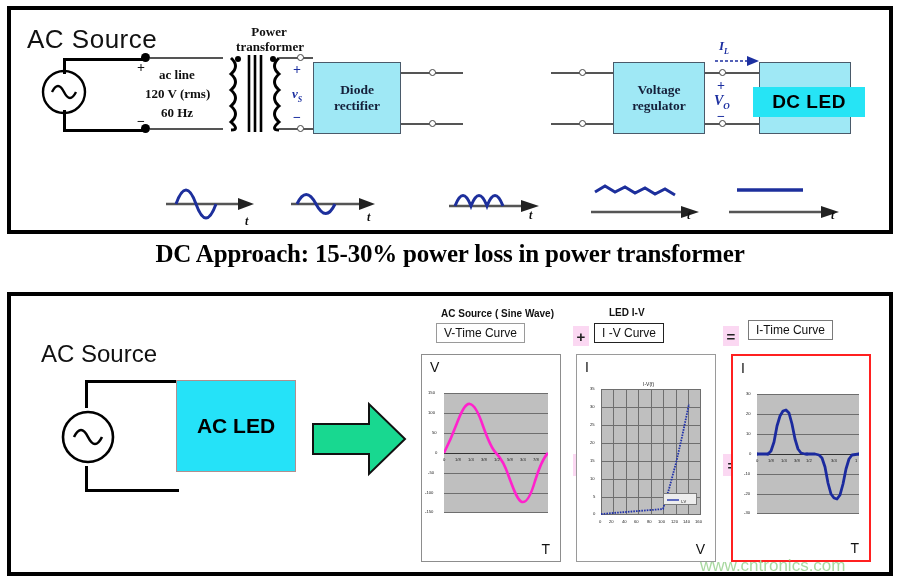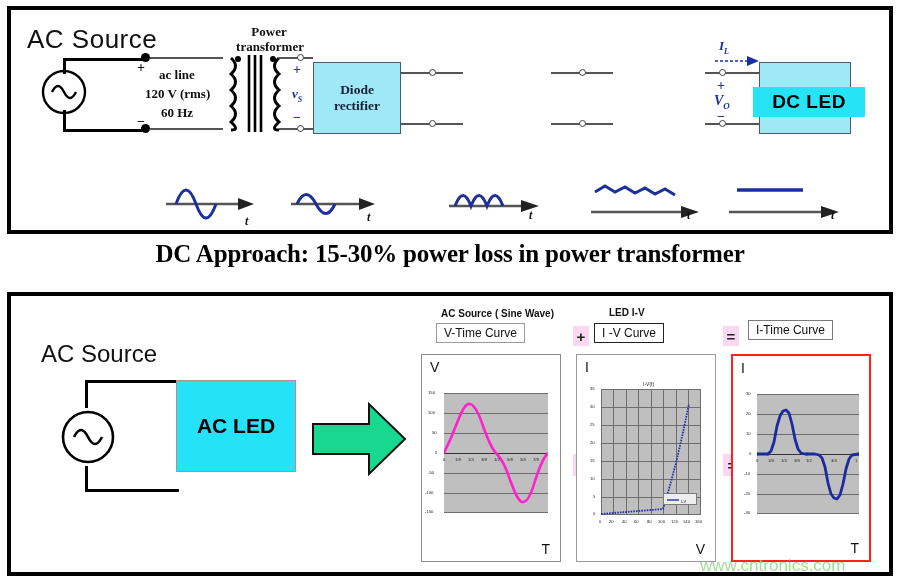--- a/index.html
+++ b/index.html
@@ -100,20 +100,23 @@
   <div class="wire" style="left:390px;top:62px;width:62px;height:2px;"></div>
   <div class="wire" style="left:390px;top:113px;width:62px;height:2px;"></div>
   <div class="node" style="left:418px;top:59px;"></div>
   <div class="node" style="left:418px;top:110px;"></div>
 
   <div class="wire" style="left:540px;top:62px;width:62px;height:2px;"></div>
   <div class="wire" style="left:540px;top:113px;width:62px;height:2px;"></div>
   <div class="node" style="left:568px;top:59px;"></div>
   <div class="node" style="left:568px;top:110px;"></div>
 
+  <div class="blk" style="left:602px;top:52px;width:92px;height:72px;">
+    <div><span>Voltage</span><br><span>regulator</span></div>
+  </div>
   <div class="wire" style="left:694px;top:62px;width:54px;height:2px;"></div>
   <div class="wire" style="left:694px;top:113px;width:54px;height:2px;"></div>
   <div class="node" style="left:708px;top:59px;"></div>
   <div class="node" style="left:708px;top:110px;"></div>
 
   <svg style="position:absolute;left:702px;top:42px;" width="50" height="16">
     <line x1="2" y1="9" x2="34" y2="9" stroke="#1c2fa0" stroke-width="1.6" stroke-dasharray="3 2"></line>
     <polygon points="34,4 46,9 34,14" fill="#1c2fa0"></polygon>
   </svg>
   <div class="blue-lbl" style="left:708px;top:28px;font-size:13px;">

